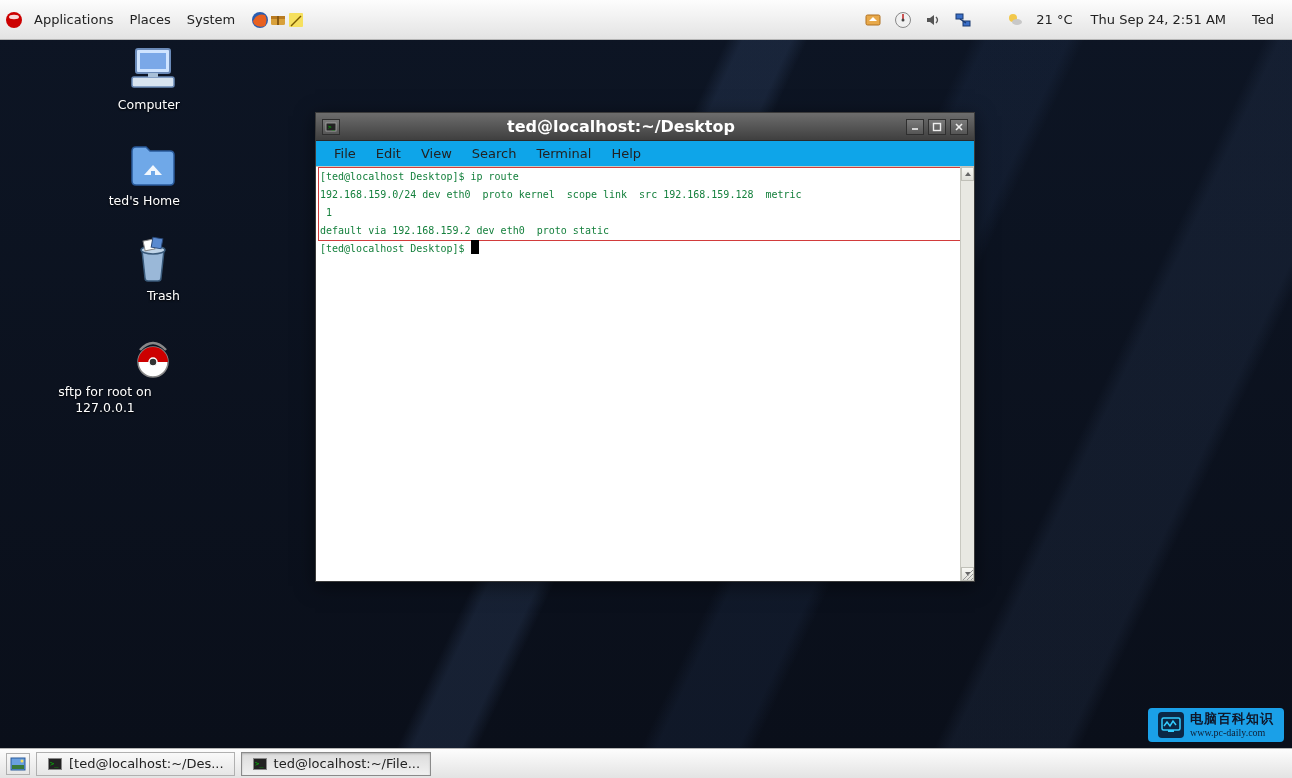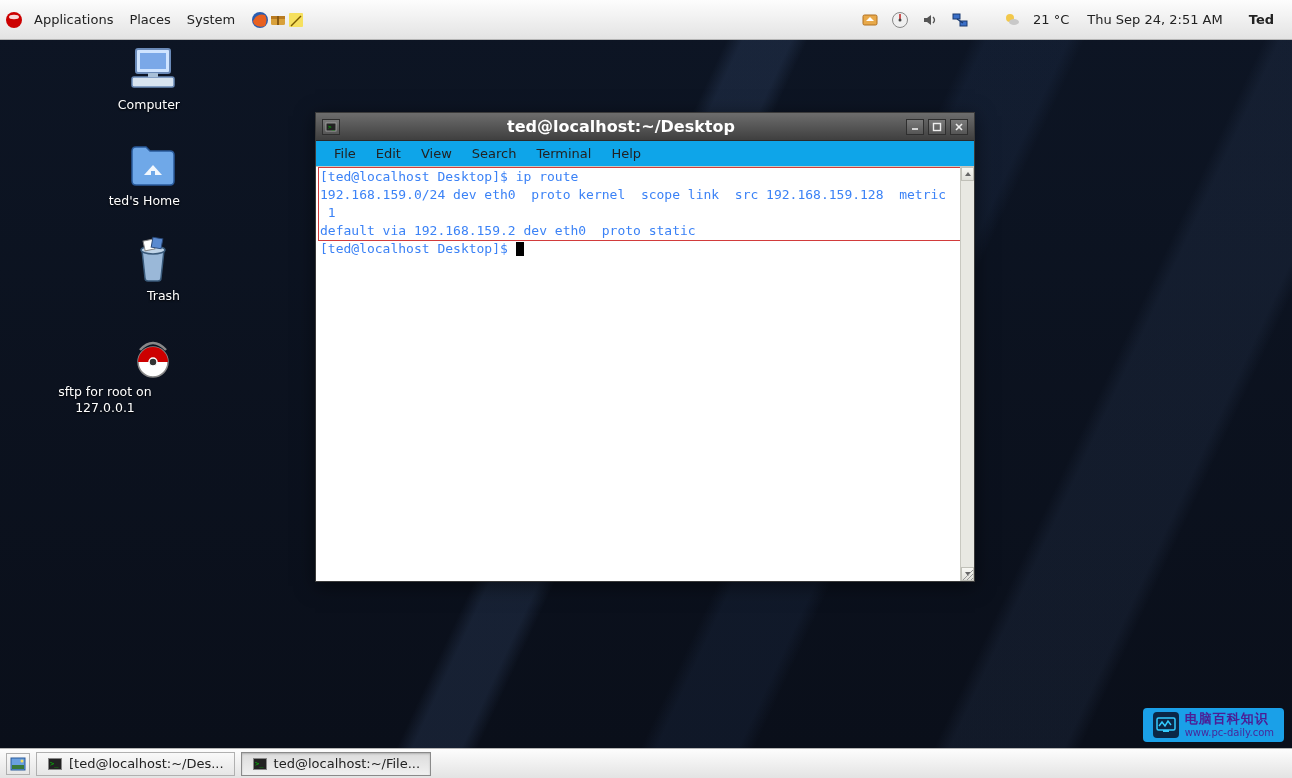--- a/index.html
+++ b/index.html
@@ -21,21 +21,21 @@
     position: absolute; top:0; left:0; right:0; height:40px;
     background: linear-gradient(#fdfdfd,#e3e3e3);
     border-bottom: 1px solid #b5b5b5;
     display:flex; align-items:center; padding:0 4px; gap:0;
     color:#222;
   }
   .top-panel .menu-item { padding:3px 8px; cursor:default; }
   .top-panel .spacer { flex:1; }
   .top-panel .tray { display:flex; align-items:center; gap:12px; padding:0 6px; }
   .tray-icon { width:18px; height:18px; display:flex; align-items:center; justify-content:center; }
-  .username { font-weight:bold; padding:0 8px; }
+  .username { font-weight:normal; padding:0 8px; }
   .clock { padding:0 6px; }
 
   .distro-icon { width:20px; height:20px; display:inline-flex; align-items:center; justify-content:center; margin-right:2px; }
 
   
   .desktop-icons { position:absolute; top:45px; left:20px; display:flex; flex-direction:column; gap:28px; width:160px; }
   .dicon { display:flex; flex-direction:column; align-items:flex-end; color:#fff; text-shadow:0 1px 2px #000; cursor:default; }
   .dicon .glyph { width:54px; height:48px; display:flex; align-items:center; justify-content:center; }
   .dicon .label { text-align:center; font-size:12.5px; max-width:150px; line-height:1.25; margin-top:4px; }
 
@@ -60,21 +60,21 @@
     height:26px; background:#0ea5e9; border-bottom:1px solid #c8c8c0;
     display:flex; align-items:center; padding:0 8px; color:#222;
   }
   .menubar .mitem { padding:3px 10px; cursor:default; }
 
   .term-body {
     flex:1; position:relative; background:#fff; overflow:hidden;
   }
   .term-text {
     font-family:"DejaVu Sans Mono","Liberation Mono",monospace;
-    font-size:13px; line-height:18px; color:#3b82f6;
+    font-size:10px; line-height:18px; color:#15803d;
     padding:1px 4px; white-space:pre; position:relative;
   }
   .red-outline {
     position:absolute; left:2px; right:12px; top:0; height:74px;
     border:1px solid #d23b3b; pointer-events:none;
   }
   .cursor-block {
     display:inline-block; width:8px; height:14px; background:#000; vertical-align:text-bottom;
   }
   .scrollbar {
@@ -105,22 +105,22 @@
     border:1px solid #b0b0b0; display:flex; align-items:center; gap:6px;
     color:#222;
   }
   .task-btn.active { background:linear-gradient(#dcdcdc,#f0f0f0); border-color:#8a8a8a; box-shadow:inset 0 1px 2px rgba(0,0,0,0.2); }
   .task-btn .ticon { width:16px; height:16px; display:flex; align-items:center; justify-content:center; }
 
   
   .watermark {
     position:absolute; right:8px; bottom:36px;
     display:flex; align-items:center; gap:6px;
-    background:#1aa0e8; color:#4c1d95; padding:4px 10px; border-radius:4px;
-    font-size:13px; line-height:1.1;
+    background:#1aa0e8; color:#0f172a; padding:4px 10px; border-radius:4px;
+    font-size:13px; line-height:1.1;font-family:Liberation Serif, serif;
   }
   .watermark .wm-icon { width:26px; height:26px; background:#0b2746; border-radius:4px; display:flex; align-items:center; justify-content:center; }
   .watermark .wm-text { display:flex; flex-direction:column; }
   .watermark .wm-line1 { font-weight:bold; letter-spacing:1px; }
   .watermark .wm-line2 { font-size:10px; opacity:0.95; }
 </style>
 </head>
 <body>
 
 <div class="desktop-bg"></div>

